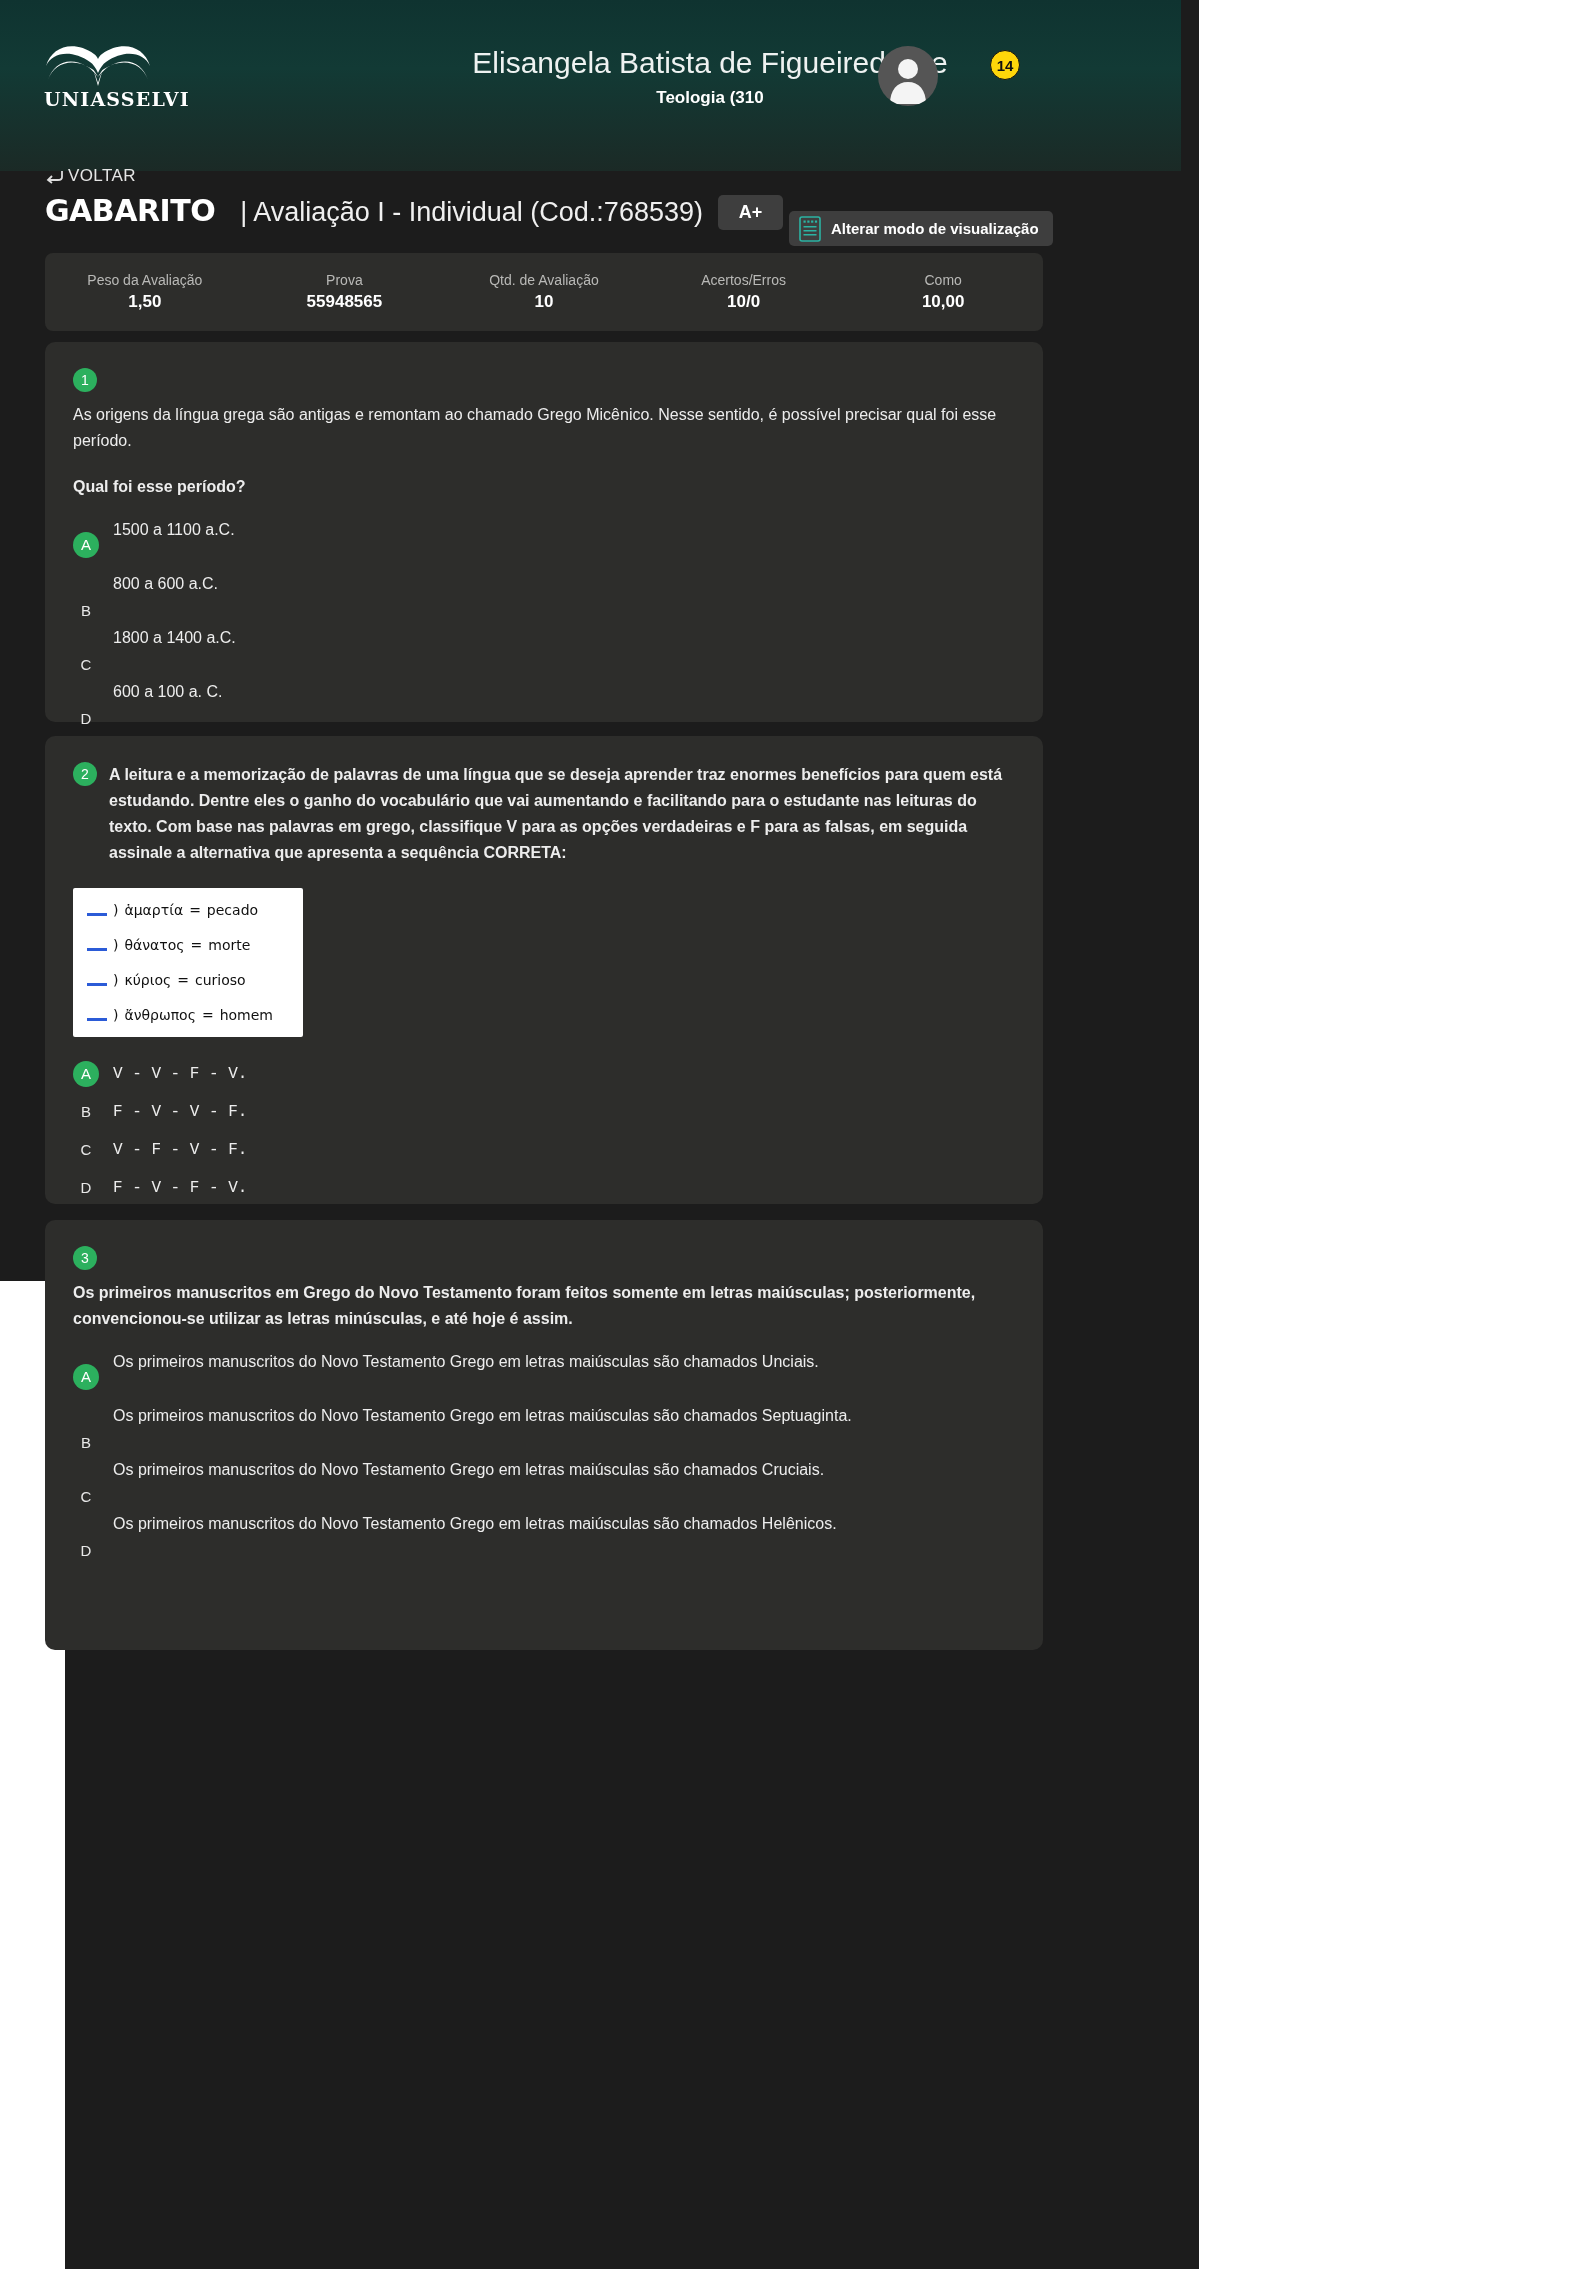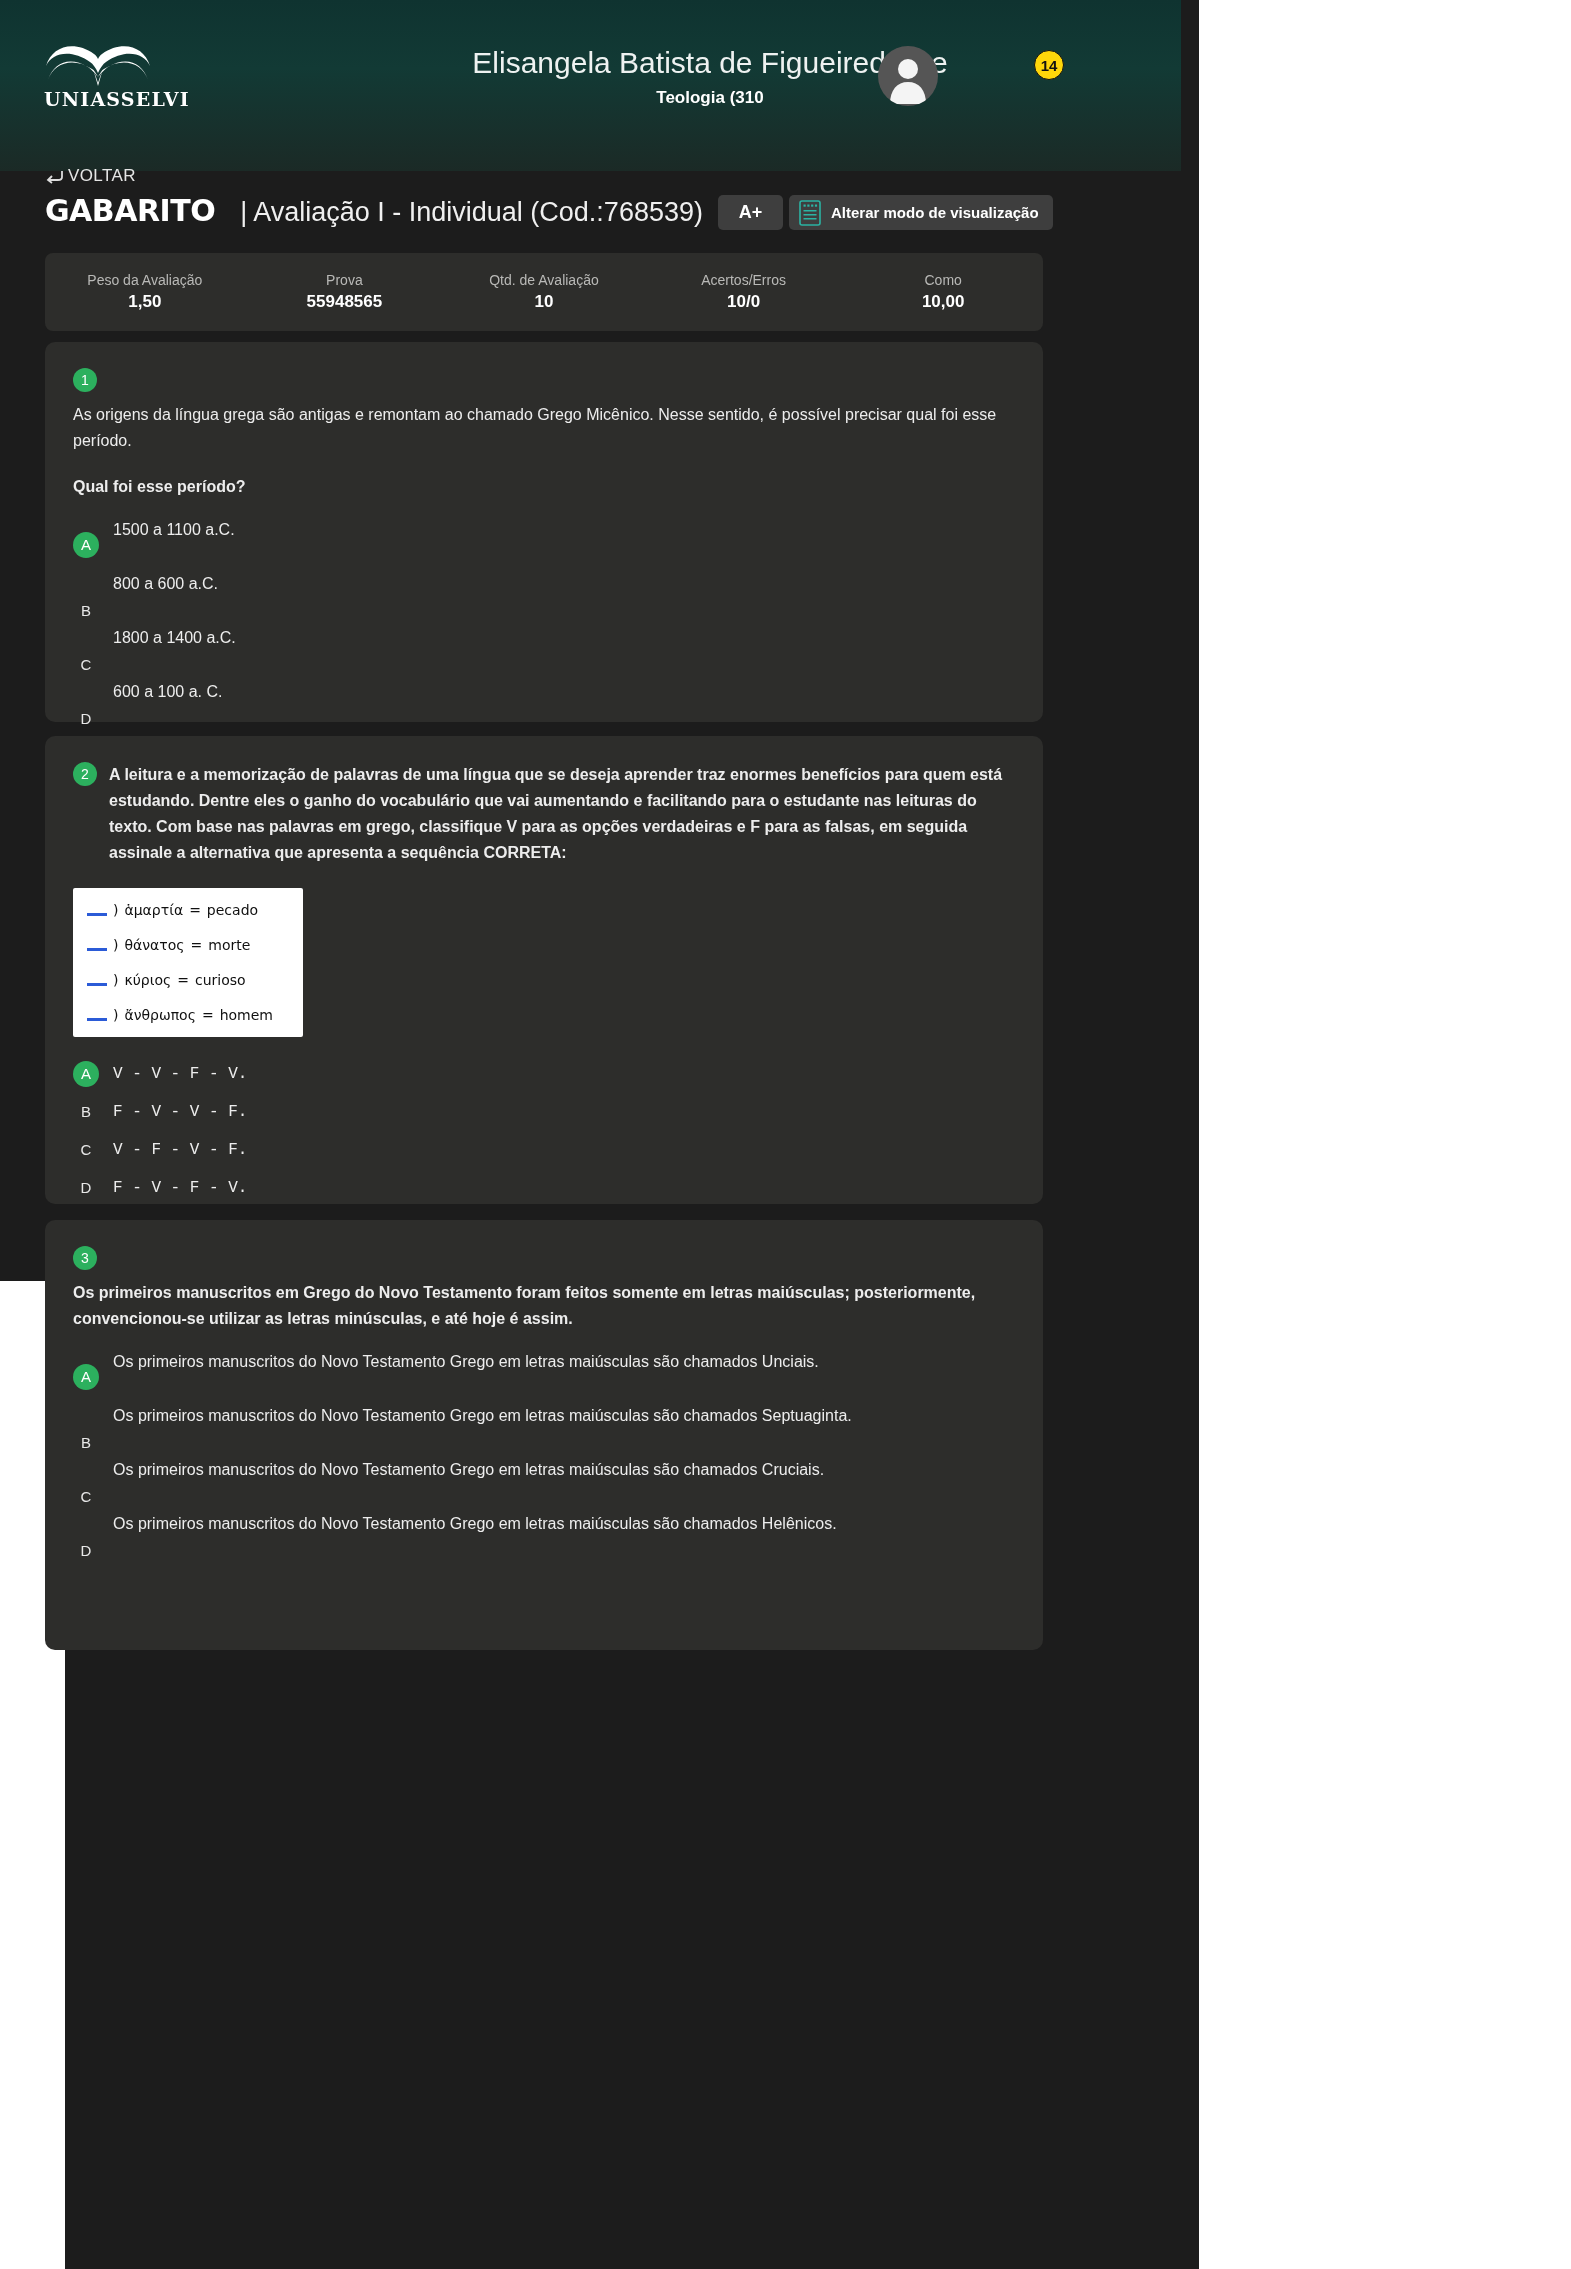--- a/index.html
+++ b/index.html
@@ -87,21 +87,21 @@
     width: 60px; height: 60px;
     border-radius: 50%;
     background: #555555;
     z-index: 5;
     overflow: hidden;
   }
   .avatar svg { display:block; }
 
   .notif-badge {
     position: absolute;
-    left: 1034px; top: 50px;
+    left: 990px; top: 50px;
     width: 30px; height: 30px;
     border-radius: 50%;
     background: #ffd60a;
     border: 1px solid #111;
     color: #111111;
     font-size: 15px;
     font-weight: 700;
     display: flex;
     align-items: center;
     justify-content: center;
@@ -153,21 +153,21 @@
     border: none;
     border-radius: 5px;
     color: #ffffff;
     font-size: 18px;
     font-weight: 700;
     z-index: 6;
     cursor: pointer;
   }
   .btn-viewmode {
     position: absolute;
-    left: 789px; top: 195px;
+    left: 789px; top: 211px;
     height: 35px;
     background: #3e3e3e;
     border: none;
     border-radius: 5px;
     display: flex;
     align-items: center;
     gap: 10px;
     padding: 0 14px 0 10px;
     color: #ffffff;
     font-size: 15px;

